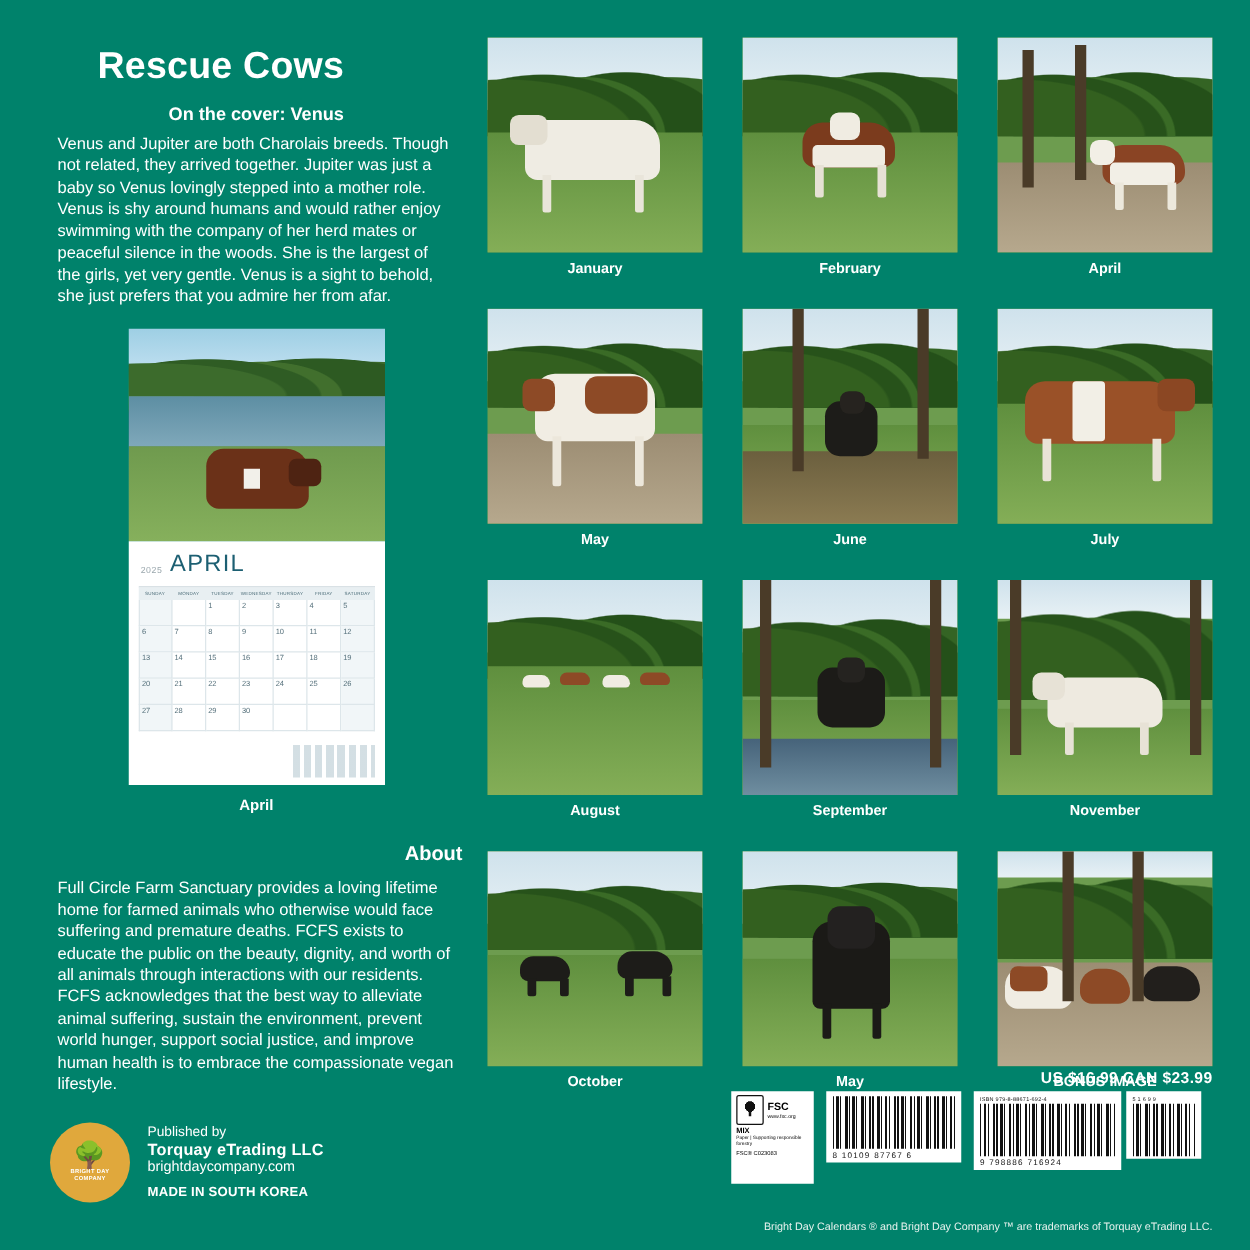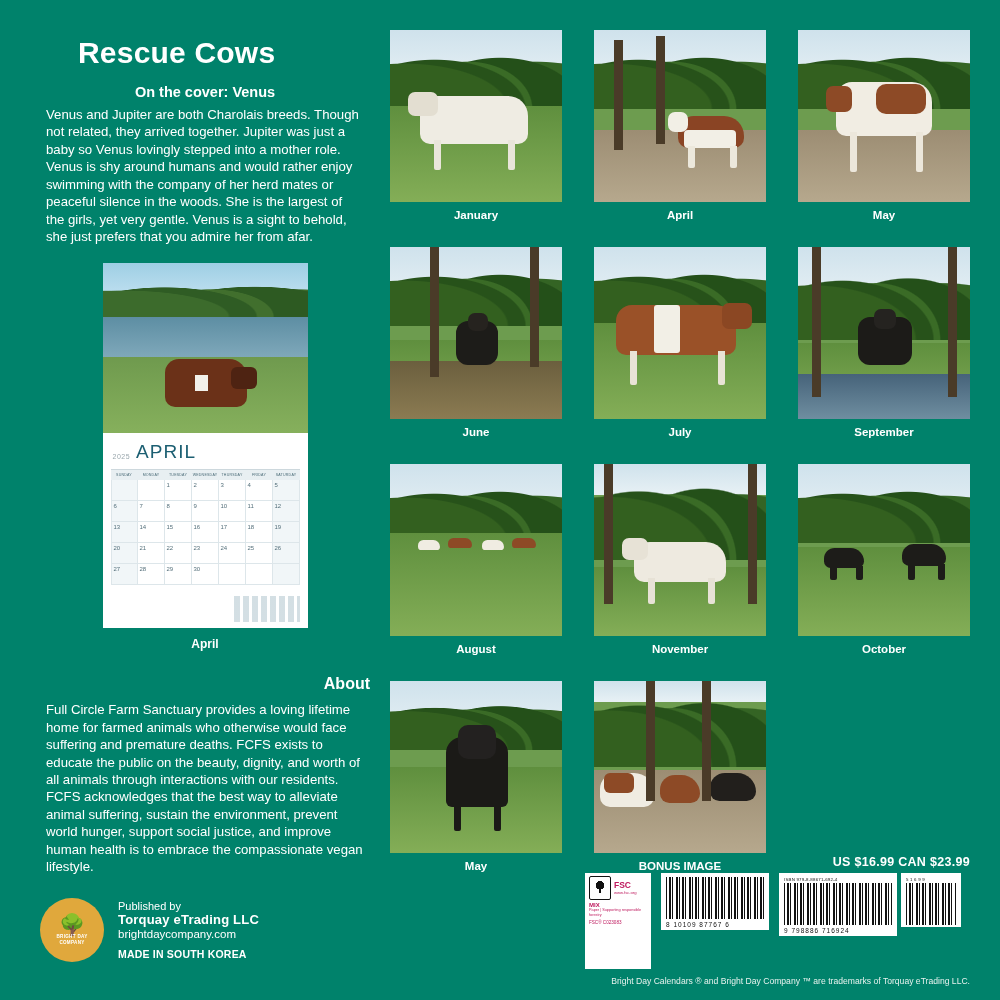--- a/index.html
+++ b/index.html
@@ -205,21 +205,21 @@
   #price-line {
     position: absolute; right: 30px; top: 855px;
     font-size: 12.5px; font-weight: bold; letter-spacing: .3px;
   }
 
   #footer-bar {
     position: absolute; left: 585px; top: 873px; width: 385px; height: 80px;
     display: flex; align-items: flex-start; gap: 10px;
   }
   .fsc-box {
-    width: 66px; height: 96px; background: #ffffff; color: #be185d;
+    width: 66px; height: 74px; background: #ffffff; color: #000000;
     padding: 3px 3px 0 4px;
   }
   .fsc-box .fsc-top { display: flex; align-items: center; gap: 3px; }
   .fsc-box .fsc-logo {
     width: 22px; height: 24px; border: 1.6px solid #111; border-radius: 2px;
     position: relative;
   }
   .fsc-box .fsc-logo:after {
     content:""; position:absolute; left:5px; top:4px; width:10px; height:14px;
     background:
@@ -368,20 +368,33 @@
       <div class="trees"></div>
       <div class="grass"></div>
       <div class="body-shape" style="left:30px;top:66px;width:108px;height:48px;background:#efece3;"></div>
       <div class="head-shape" style="left:18px;top:62px;width:30px;height:24px;background:#e3ded1;"></div>
       <div class="leg" style="left:44px;top:110px;height:30px;background:#e9e5da;"></div>
       <div class="leg" style="left:118px;top:110px;height:30px;background:#e9e5da;"></div>
     </div>
     <div class="month-label">January</div>
   </div>
 
+  <div class="month-cell">
+    <div class="month-photo">
+      <div class="sky"></div>
+      <div class="trees"></div>
+      <div class="grass"></div>
+      <div class="body-shape" style="left:48px;top:68px;width:74px;height:36px;background:#7b3b1d;"></div>
+      <div class="body-shape" style="left:56px;top:86px;width:58px;height:18px;background:#f0ece2;border-radius:4px;"></div>
+      <div class="head-shape" style="left:70px;top:60px;width:24px;height:22px;background:#f0ece2;"></div>
+      <div class="leg" style="left:58px;top:102px;height:26px;background:#e6e1d4;"></div>
+      <div class="leg" style="left:108px;top:102px;height:26px;background:#e6e1d4;"></div>
+    </div>
+    <div class="month-label">February</div>
+  </div>
 
   <div class="month-cell">
     <div class="month-photo">
       <div class="sky"></div>
       <div class="trees"></div>
       <div class="dirt"></div>
       <div class="trunk" style="left:20px;top:10px;height:110px;"></div>
       <div class="trunk" style="left:62px;top:6px;height:108px;"></div>
       <div class="body-shape" style="left:84px;top:86px;width:66px;height:32px;background:#8a4424;"></div>
       <div class="body-shape" style="left:90px;top:100px;width:52px;height:18px;background:#f2efe6;border-radius:4px;"></div>
@@ -430,42 +443,42 @@
       <div class="head-shape" style="left:128px;top:56px;width:30px;height:26px;background:#8b4723;"></div>
       <div class="leg" style="left:36px;top:104px;height:34px;background:#e9e3d6;"></div>
       <div class="leg" style="left:124px;top:104px;height:34px;background:#e9e3d6;"></div>
     </div>
     <div class="month-label">July</div>
   </div>
 
   <div class="month-cell">
     <div class="month-photo">
       <div class="sky"></div>
+      <div class="trees"></div>
+      <div class="grass" style="height:60%;"></div>
+      <div class="body-shape" style="left:28px;top:76px;width:22px;height:10px;background:#f0ece2;"></div>
+      <div class="body-shape" style="left:58px;top:74px;width:24px;height:10px;background:#8d4a26;"></div>
+      <div class="body-shape" style="left:92px;top:76px;width:22px;height:10px;background:#f0ece2;"></div>
+      <div class="body-shape" style="left:122px;top:74px;width:24px;height:10px;background:#8d4a26;"></div>
+    </div>
+    <div class="month-label">August</div>
+  </div>
+
+  <div class="month-cell">
+    <div class="month-photo">
+      <div class="sky"></div>
       <div class="trees" style="height:48%;"></div>
       <div class="grass" style="height:44%;"></div>
       <div class="water" style="height:26%;background:linear-gradient(#46637a,#6f8ea0);"></div>
       <div class="trunk" style="left:14px;top:0;height:150px;"></div>
       <div class="trunk" style="left:150px;top:0;height:150px;"></div>
       <div class="body-shape" style="left:60px;top:70px;width:54px;height:48px;background:#1c1b18;border-radius:12px;"></div>
       <div class="head-shape" style="left:76px;top:62px;width:22px;height:20px;background:#252320;"></div>
     </div>
     <div class="month-label">September</div>
-  </div>
-
-  <div class="month-cell">
-    <div class="month-photo">
-      <div class="sky"></div>
-      <div class="trees"></div>
-      <div class="grass" style="height:60%;"></div>
-      <div class="body-shape" style="left:28px;top:76px;width:22px;height:10px;background:#f0ece2;"></div>
-      <div class="body-shape" style="left:58px;top:74px;width:24px;height:10px;background:#8d4a26;"></div>
-      <div class="body-shape" style="left:92px;top:76px;width:22px;height:10px;background:#f0ece2;"></div>
-      <div class="body-shape" style="left:122px;top:74px;width:24px;height:10px;background:#8d4a26;"></div>
-    </div>
-    <div class="month-label">August</div>
   </div>
 
   <div class="month-cell">
     <div class="month-photo">
       <div class="sky" style="height:18%;"></div>
       <div class="trees" style="height:56%;top:0;"></div>
       <div class="grass" style="height:40%;"></div>
       <div class="trunk" style="left:10px;top:0;height:140px;"></div>
       <div class="trunk" style="left:154px;top:0;height:140px;"></div>
       <div class="body-shape" style="left:40px;top:78px;width:92px;height:40px;background:#eeeae0;"></div>

